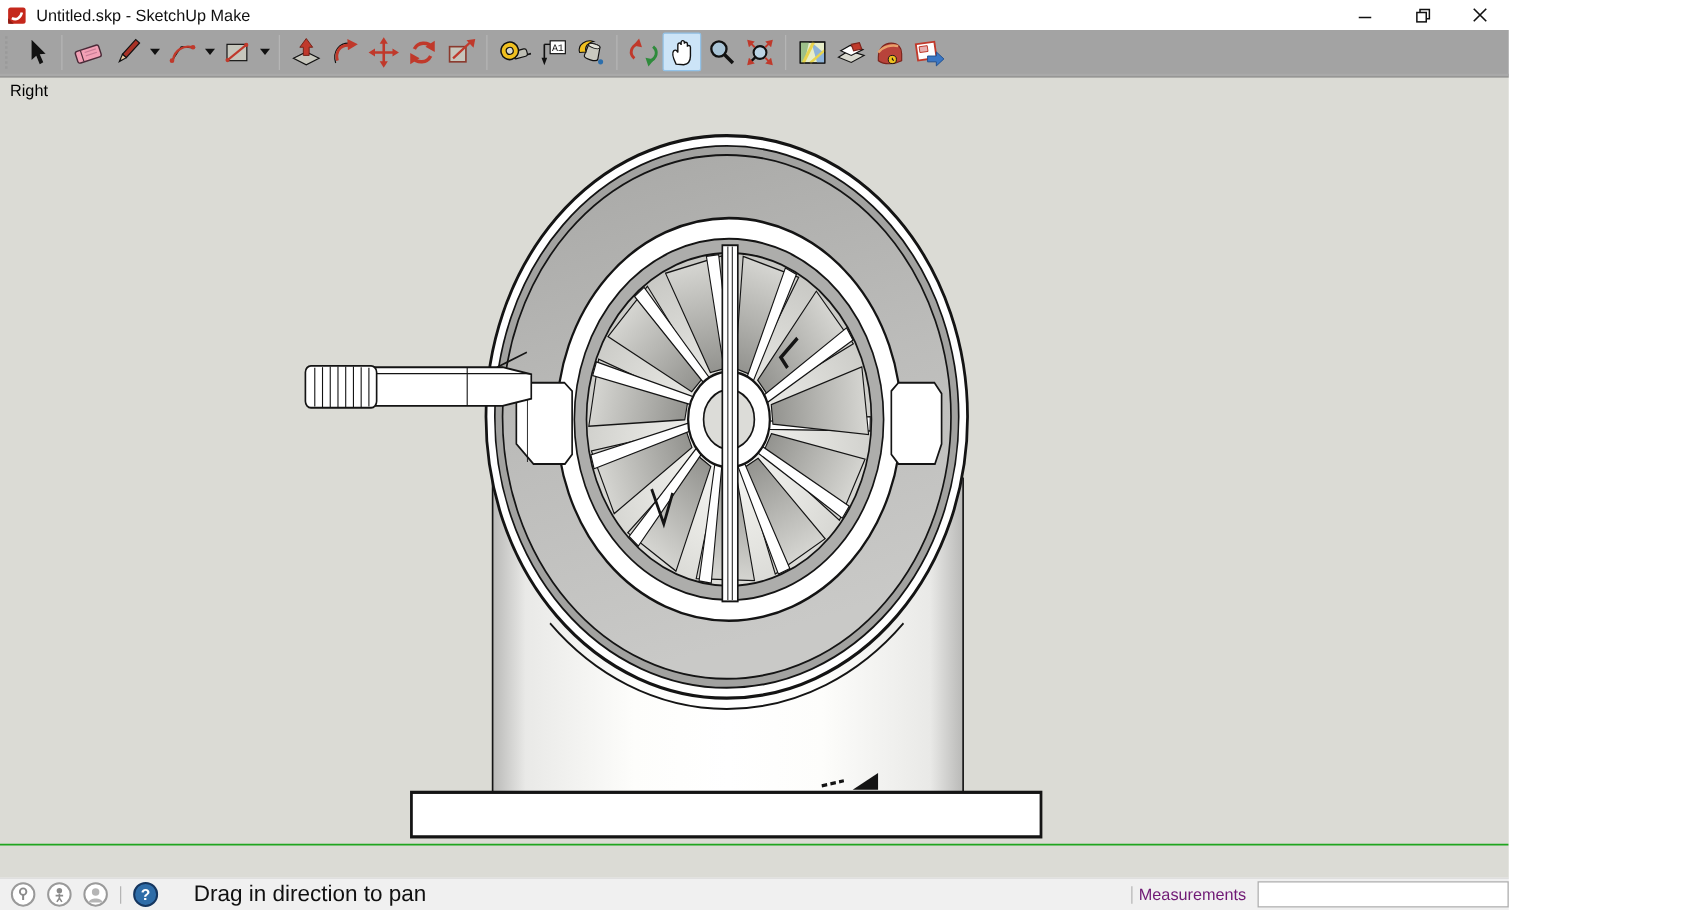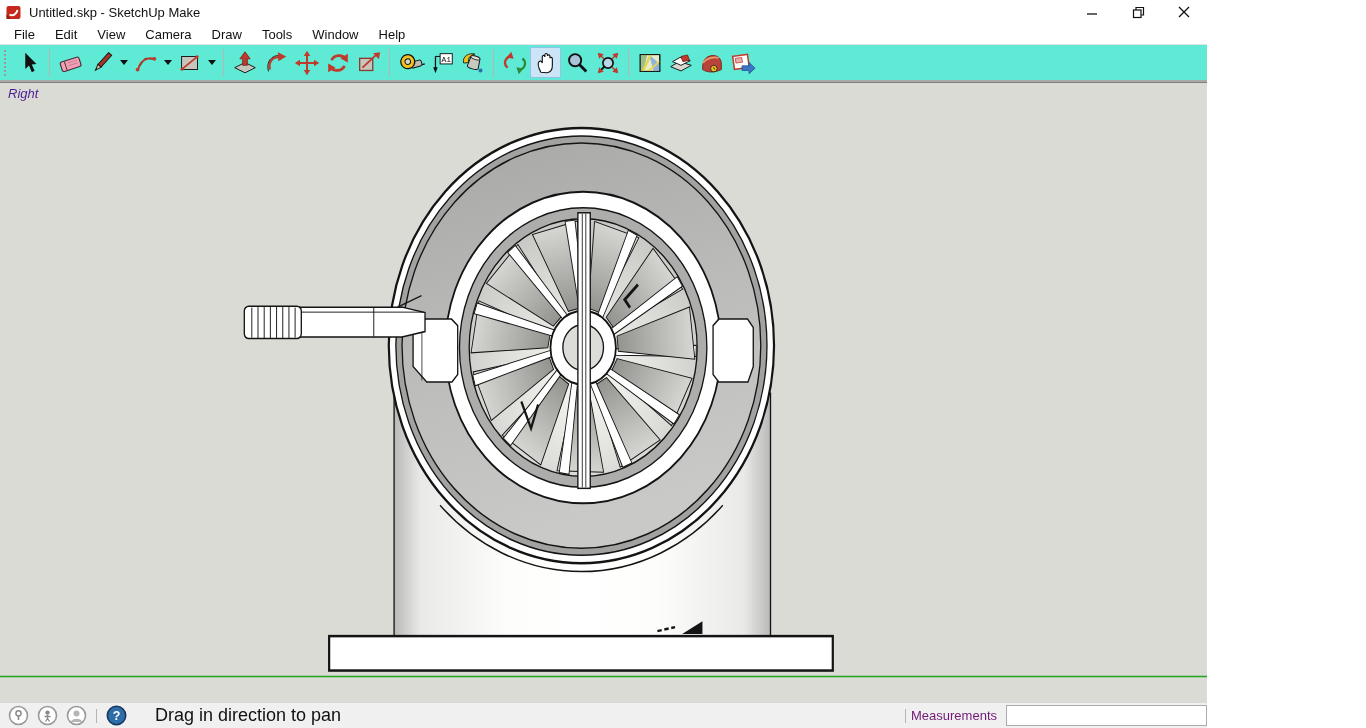--- a/index.html
+++ b/index.html
@@ -13,34 +13,34 @@
   .titlebar .title { margin-left:7px; font-size:13px; color:#111; }
   .titlebar .spacer { flex:1; }
   .winbtn { width:46px; height:24px; display:flex; align-items:center; justify-content:center; }
 
   
   .menubar { height:21px; background:#ffffff; display:flex; align-items:center; padding-left:4px;
     border-bottom:1px solid #e3e3e3; flex:0 0 auto; }
   .menuitem { font-size:13px; color:#111; padding:2px 10px; }
 
   
-  .toolbar { height:37px; background:#5eead4; display:flex; align-items:center;
+  .toolbar { height:37px; background:#a3a3a3; display:flex; align-items:center;
     border-bottom:2px solid #a9a9a9; flex:0 0 auto; padding-left:2px;text-decoration:underline; }
   .grip { width:6px; height:26px; border-left:2px dotted #9a9a9a; margin:0 3px 0 2px; }
   .tbtn { width:31px; height:31px; display:flex; align-items:center; justify-content:center;
     border:1px solid transparent; border-radius:2px; }
   .tbtn.active { background:#cce4f7; border-color:#92c2e8; }
   .ddbtn { width:13px; height:31px; display:flex; align-items:center; justify-content:center; }
   .dd { width:0; height:0; border-left:4px solid transparent; border-right:4px solid transparent;
     border-top:5px solid #111; }
   .tsep { width:1px; height:28px; background:#b5b5b5; margin:0 5px; }
 
   
   .viewport { position:relative; flex:1 1 auto; background:#dbdbd5; border-top:1px solid #808080; overflow:hidden; }
-  .viewlabel { position:absolute; left:8px; top:3px; font-size:13px; color:#4c1d95; z-index:3;font-style:italic; }
+  .viewlabel { position:absolute; left:8px; top:3px; font-size:13px; color:#000000; z-index:3; }
   .scene { position:absolute; inset:0; width:100%; height:100%; }
 
   
   .statusbar { height:26px; background:#f0f0f0; border-top:1px solid #d9d9d9; display:flex;
     align-items:center; flex:0 0 auto; padding:0 0 0 4px; }
   .sicon { width:21px; height:21px; margin:0 4px; }
   .ssep { width:1px; height:14px; background:#b5b5b5; margin:0 5px; }
   .hint { font-size:18px; color:#111; margin-left:24px; }
   .sspacer { flex:1; }
   .measure-label { font-size:13px; color:#701a75; margin-right:9px; }
@@ -71,30 +71,20 @@
         <path d="M4,4 L4,1.5 L11.5,1.5 L11.5,9 L9,9" fill="none" stroke="#111" stroke-width="1.2"></path>
         </svg>
     </div>
     <div class="winbtn">
       <svg width="12" height="12" viewBox="0 0 12 12">
         <path d="M1,1 L11,11 M11,1 L1,11" stroke="#111" stroke-width="1.3"></path>
         </svg>
     </div>
   </div>
 
-  <div class="menubar">
-    <span class="menuitem">File</span>
-    <span class="menuitem">Edit</span>
-    <span class="menuitem">View</span>
-    <span class="menuitem">Camera</span>
-    <span class="menuitem">Draw</span>
-    <span class="menuitem">Tools</span>
-    <span class="menuitem">Window</span>
-    <span class="menuitem">Help</span>
-  </div>
 
   <div class="toolbar">
     <div class="grip"></div>
 
     <div class="tbtn">
       <svg width="28" height="28" viewBox="0 0 30 30">
         <polygon points="11,4 11,21.5 15,17.8 18,25 21,23.4 18,16.6 23,16" fill="#111"></polygon>
         </svg>
     </div>
     <div class="tsep"></div>

